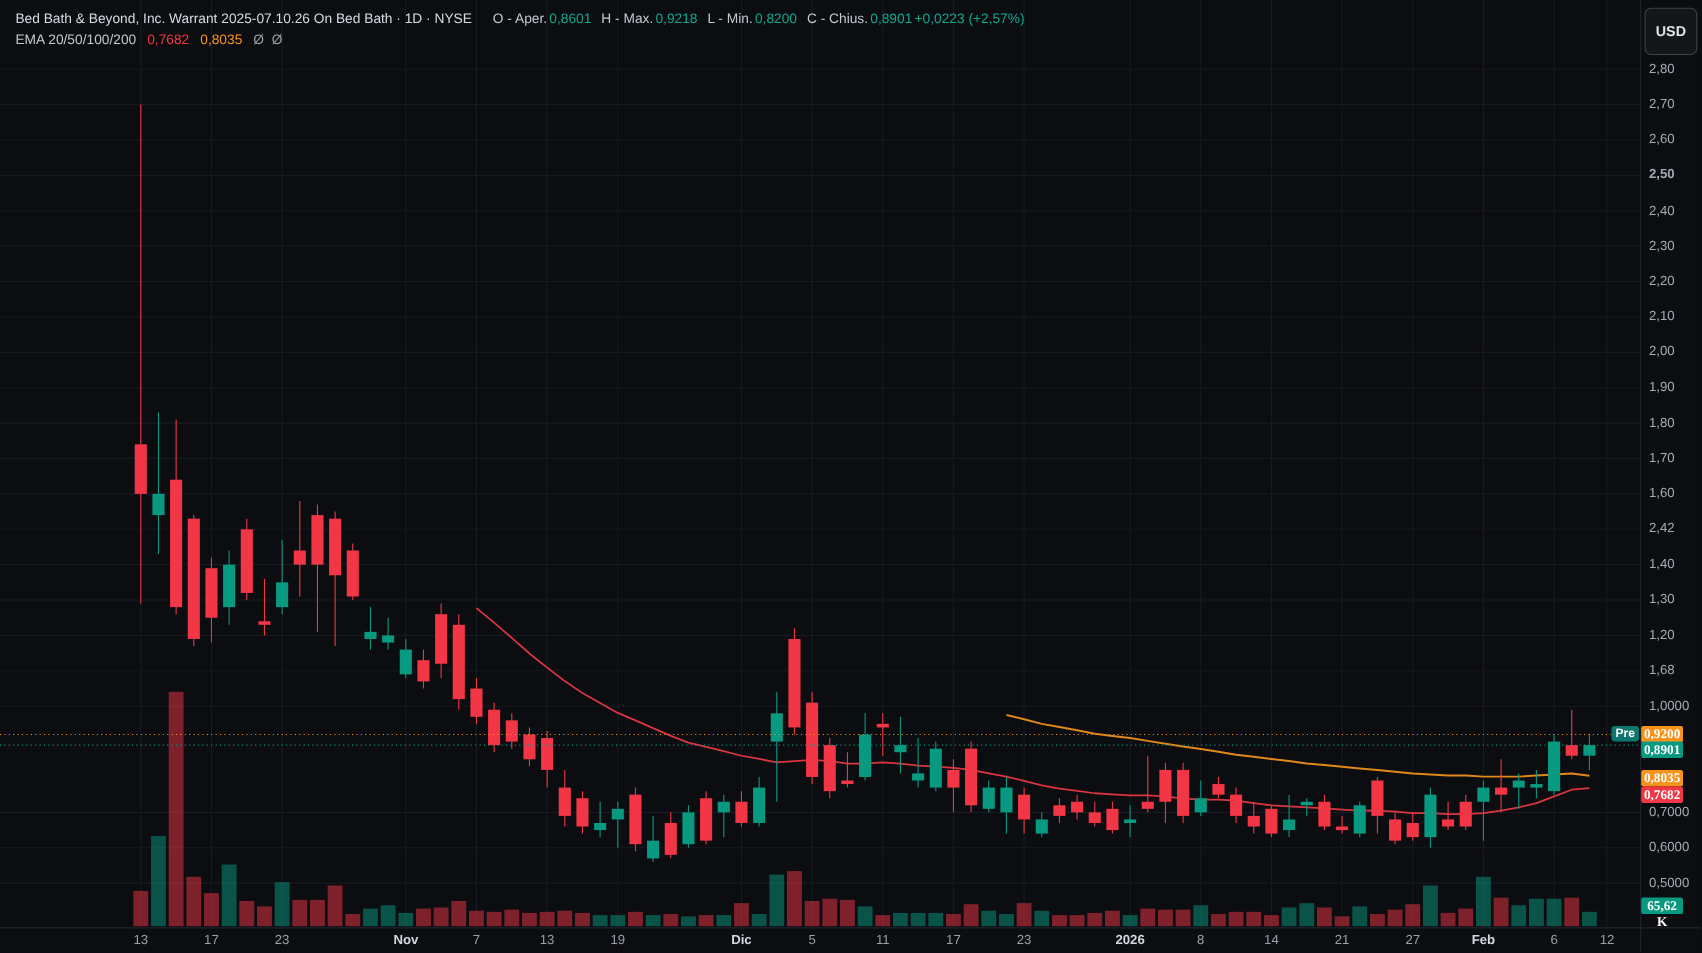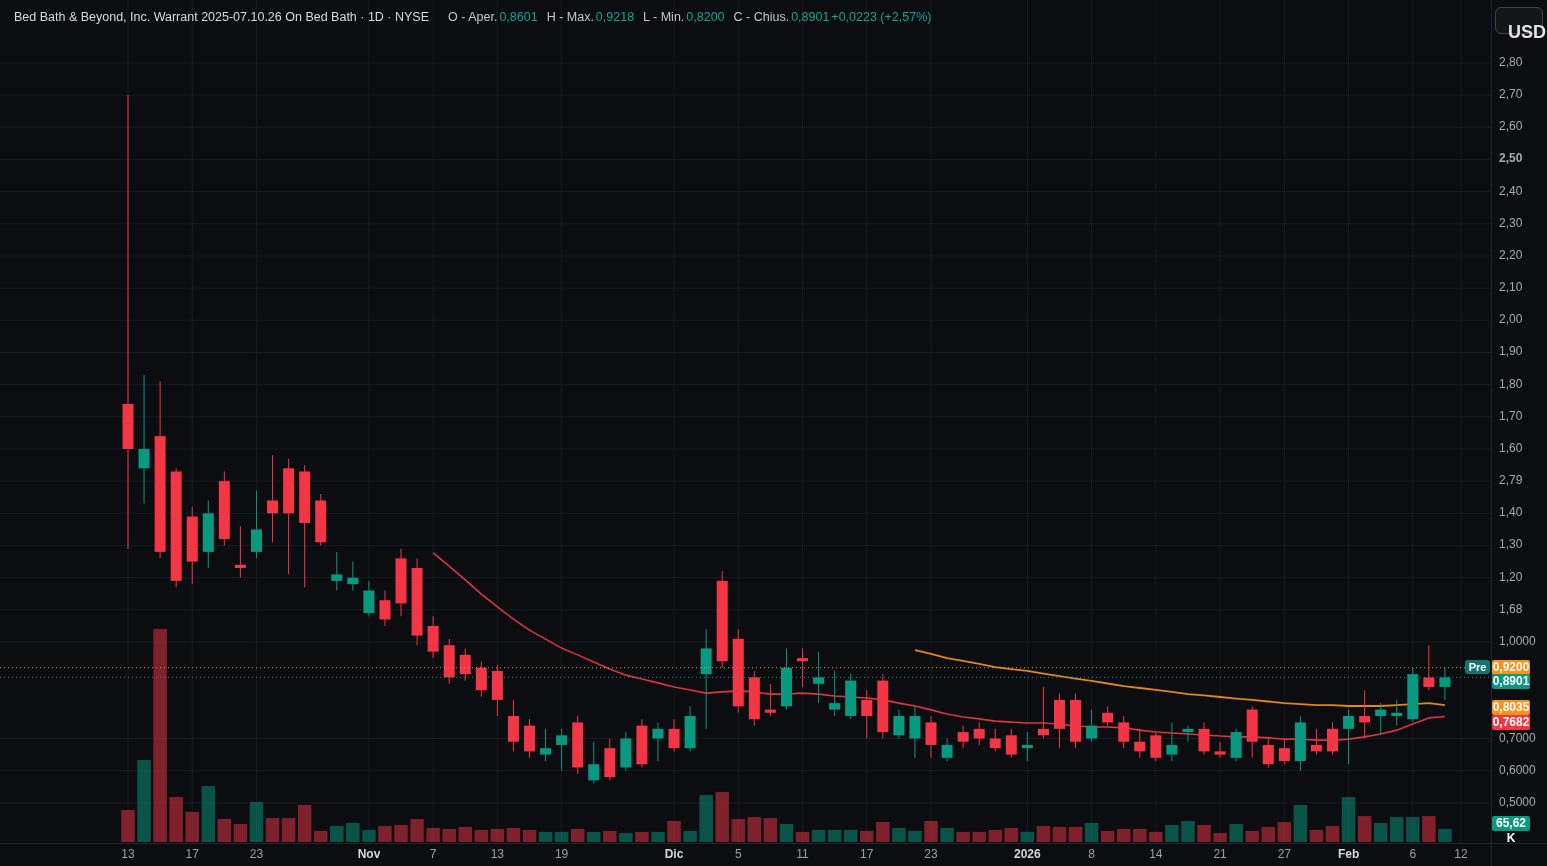--- a/index.html
+++ b/index.html
@@ -15,35 +15,35 @@
   .title{color:#d6dae2;margin-right:10px;}
   .lbl{color:#c3c7d0;margin-left:9px;}
   .val-up{color:#0fa78f;margin-left:2px;}
   .vol-lbl{color:#c3c7d0;}
   .ema-lbl{color:#c3c7d0;}
   .ema20-val{color:#F23645;margin-left:10px;}
   .ema50-val{color:#F7931A;margin-left:10px;}
   .ema-na{color:#9b9fa9;margin-left:10px;white-space:pre;}
   
   .usd-btn{
-    position:absolute;right:4px;top:7px;z-index:6;width:48px;height:27px;
+    position:absolute;right:4px;top:7px;z-index:6;width:48px;height:43px;
     background:rgba(255,255,255,0.04);border:1px solid #3d4250;border-radius:6px;
-    color:#dfe3ea;font-size:18px;font-weight:700;text-align:center;line-height:25px;
-    font-family:"Liberation Sans","DejaVu Sans",sans-serif;cursor:pointer;padding:12px;
+    color:#dfe3ea;font-size:13px;font-weight:700;text-align:center;line-height:25px;
+    font-family:"Liberation Sans","DejaVu Sans",sans-serif;cursor:pointer;padding:0;
   }
   
   #price-axis{position:absolute;left:1491px;top:0;width:56px;height:843px;z-index:4;cursor:ns-resize;}
   .ptick{position:absolute;left:8px;font-size:12px;color:#a6aab4;}
   #time-axis{position:absolute;left:0;top:843px;width:1547px;height:23px;z-index:4;cursor:ew-resize;}
   .ttick{position:absolute;top:4px;transform:translateX(-50%);font-size:12px;color:#9b9fa9;}
   .ttick.strong{color:#d3d7df;font-weight:700;}
   
   .badge{
     position:absolute;left:1492px;width:38px;height:15px;z-index:5;border-radius:2px;
-    color:#fff;font-size:12px;font-weight:700;text-align:center;line-height:15px;
+    color:#fff;font-size:12px;font-weight:700;text-align:center;line-height:15px;font-family:Liberation Serif, serif;
   }
   .badge.orange{background:#F7931A;}
   .badge.teal{background:#089981;}
   .badge.red{background:#F23645;}
   .pre-badge{
     position:absolute;left:1465px;top:660px;width:25px;height:14px;z-index:5;border-radius:3px;
     background:#0f766e;color:#fff;font-size:11px;font-weight:700;text-align:center;line-height:14px;
   }
   .b-preprice{top:660px;}
   .b-close{top:674px;}
@@ -353,39 +353,42 @@
       <line x1="0" y1="667.736" x2="1491" y2="667.736" stroke="#F7931A" stroke-width="1" stroke-dasharray="1 3"></line>
       <line x1="0" y1="677.35483" x2="1491" y2="677.35483" stroke="#089981" stroke-width="1" stroke-dasharray="1 3"></line>
       <line x1="1491.5" y1="0" x2="1491.5" y2="866" stroke="#20242e" stroke-width="1"></line>
       <line x1="0" y1="843.5" x2="1547" y2="843.5" stroke="#20242e" stroke-width="1"></line>
     </svg>
 
   <div class="legend">
     <div class="row">
       <span class="title">Bed Bath &amp; Beyond, Inc. Warrant 2025-07.10.26 On Bed Bath · 1D · NYSE</span><span class="lbl">O - Aper.</span><span class="val-up">0,8601</span><span class="lbl">H - Max.</span><span class="val-up">0,9218</span><span class="lbl">L - Min.</span><span class="val-up">0,8200</span><span class="lbl">C - Chius.</span><span class="val-up">0,8901</span><span class="val-up">+0,0223 (+2,57%)</span>
     </div>
+    <div class="row">
+      <span class="ema-lbl">EMA 20/50/100/200</span><span class="ema20-val">0,7682</span><span class="ema50-val">0,8035</span><span class="ema-na">Ø  Ø</span>
+    </div>
   </div>
 
   <button class="usd-btn">USD</button>
 
   <div id="price-axis">
       <div class="ptick" style="top: 54.94px;">2,80</div>
       <div class="ptick" style="top: 87.11px;">2,70</div>
       <div class="ptick" style="top: 119.28px;">2,60</div>
       <div class="ptick" style="top: 151.45px; font-weight: bold;">2,50</div>
       <div class="ptick" style="top: 183.62px;">2,40</div>
       <div class="ptick" style="top: 215.79px;">2,30</div>
       <div class="ptick" style="top: 247.96px;">2,20</div>
       <div class="ptick" style="top: 280.13px;">2,10</div>
       <div class="ptick" style="top: 312.3px;">2,00</div>
       <div class="ptick" style="top: 344.47px;">1,90</div>
       <div class="ptick" style="top: 376.64px;">1,80</div>
       <div class="ptick" style="top: 408.81px;">1,70</div>
       <div class="ptick" style="top: 440.98px;">1,60</div>
-      <div class="ptick" style="top: 473.15px;">2,79</div>
+      <div class="ptick" style="top: 473.15px;">2,42</div>
       <div class="ptick" style="top: 505.32px;">1,40</div>
       <div class="ptick" style="top: 537.49px;">1,30</div>
       <div class="ptick" style="top: 569.66px;">1,20</div>
       <div class="ptick" style="top: 601.83px;">1,68</div>
       <div class="ptick" style="top: 634px;">1,0000</div>
       <div class="ptick" style="top: 730.51px;">0,7000</div>
       <div class="ptick" style="top: 762.68px;">0,6000</div>
       <div class="ptick" style="top: 794.85px;">0,5000</div>
     </div>
   <div id="time-axis">

